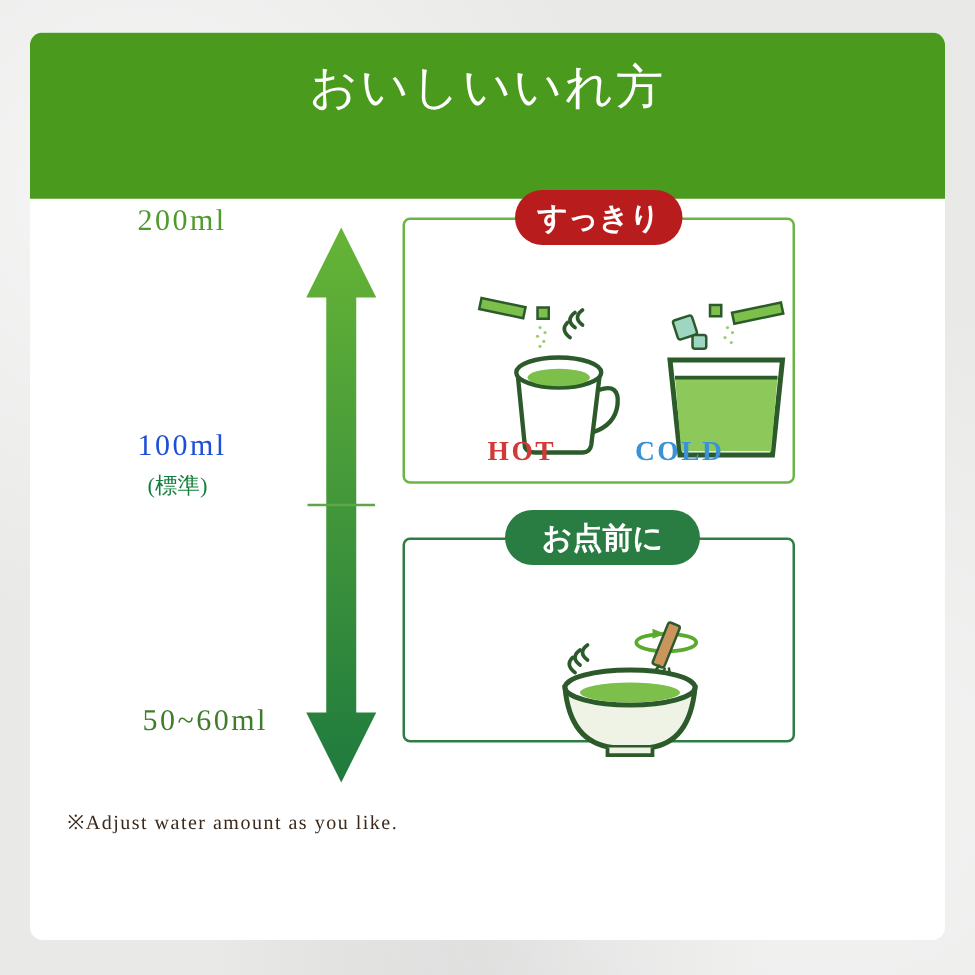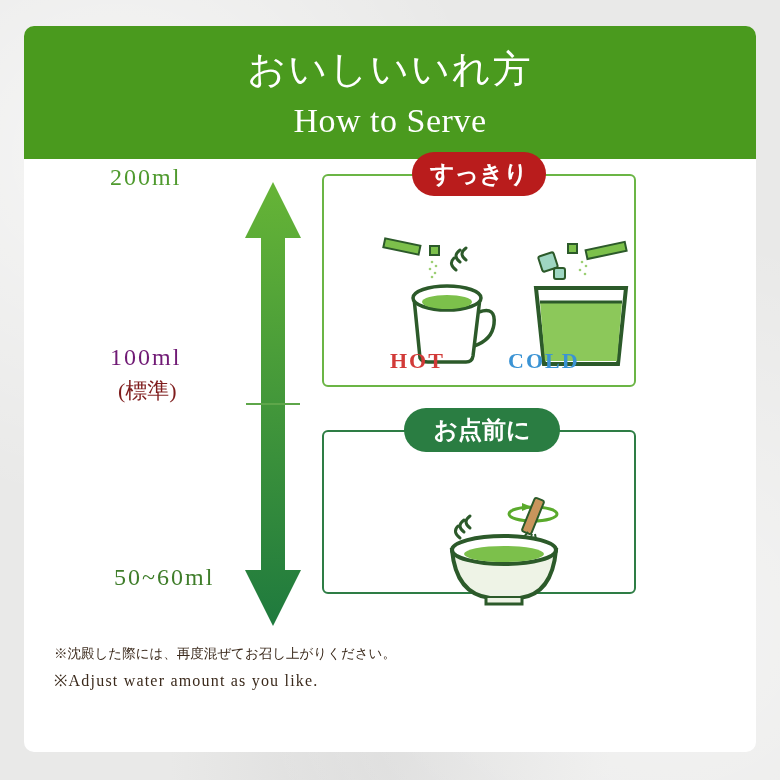--- a/index.html
+++ b/index.html
@@ -19,22 +19,22 @@
   }
   .header {
     position: absolute; left: 0; top: 0; width: 100%; height: 133px;
     background: #4a9a1e; color: #fff; text-align: center;
   }
   .header .jp { position: absolute; top: 18px; left: 0; width: 100%; font-size: 38px; letter-spacing: 2px; font-family: "DejaVu Serif", serif; }
   .header .en { position: absolute; top: 76px; left: 0; width: 100%; font-size: 34px; font-family: "Liberation Serif", serif; letter-spacing: 0.5px; }
 
   .scale-label { position: absolute; font-family: "Liberation Serif", serif; font-size: 24px; letter-spacing: 2px; }
   .lbl-200 { left: 110px; top: 164px; color: #4f9a2e; }
-  .lbl-100 { left: 110px; top: 344px; color: #701a75; }
-  .lbl-std { left: 118px; top: 376px; color: #7f1d1d; font-size: 22px; letter-spacing: 0; }
+  .lbl-100 { left: 110px; top: 344px; color: #1d4ed8; }
+  .lbl-std { left: 118px; top: 376px; color: #15803d; font-size: 18px; letter-spacing: 0; }
   .lbl-50  { left: 88px;  top: 564px; color: #3f7d2a; margin-left: 26px; }
 
   .arrow-svg { position: absolute; left: 218px; top: 150px; }
 
   .panel {
     position: absolute; border: 2px solid #6bb545; border-radius: 6px; background: #fff;
   }
   .panel.top { left: 322px; top: 174px; width: 314px; height: 213px; }
   .panel.bottom { left: 322px; top: 430px; width: 314px; height: 164px; border-color: #2e7d45; }
   .pill {
@@ -54,21 +54,20 @@
   .notes .jp { font-size: 13.5px; line-height: 22px; font-family: "DejaVu Serif", serif; }
   .notes .en { font-size: 16px; line-height: 22px; font-family: "Liberation Serif", serif; letter-spacing: 1.2px; }
   .notes .en-block { margin-top: 6px; }
 </style>
 </head>
 <body>
 
 <div class="card">
   <div class="header">
     <div class="jp">おいしいいれ方</div>
-    <div class="en">How to Serve</div>
   </div>
 </div>
 
 <div class="scale-label lbl-200">200ml</div>
 <div class="scale-label lbl-100">100ml</div>
 <div class="scale-label lbl-std">(標準)</div>
 <div class="scale-label lbl-50">50~60ml</div>
 
 <svg class="arrow-svg" width="110" height="480" viewBox="0 0 110 480">
   <defs>
@@ -129,17 +128,16 @@
   <polygon points="82,9 92,13 82,17" fill="#5aaa2c"></polygon>
   <rect x="88" y="4" width="10" height="36" rx="2" fill="#c9955c" stroke="#2c5a2a" stroke-width="2" transform="rotate(22 93 22)"></rect>
   <path d="M88 38 q-10 10 -8 22 M92 40 q-4 10 -2 22 M95 40 q2 10 4 22" stroke="#2c5a2a" stroke-width="2" fill="none"></path>
   <path d="M12 56 Q16 100 50 104 L80 104 Q112 100 116 56 Z" fill="#eef3e6" stroke="#2c5a2a" stroke-width="4"></path>
   <ellipse cx="64" cy="56" rx="52" ry="14" fill="#fff" stroke="#2c5a2a" stroke-width="4"></ellipse>
   <ellipse cx="64" cy="60" rx="40" ry="8" fill="#7cc04b"></ellipse>
   <path d="M46 104 L46 110 L82 110 L82 104" fill="#eef3e6" stroke="#2c5a2a" stroke-width="3"></path>
 </svg>
 
 <div class="notes">
-  <div class="jp">※沈殿した際には、再度混ぜてお召し上がりください。</div>
   <div class="en-block">
     <div class="en">※Adjust water amount as you like.</div>
   </div>
 </div>
 
 </body></html>

